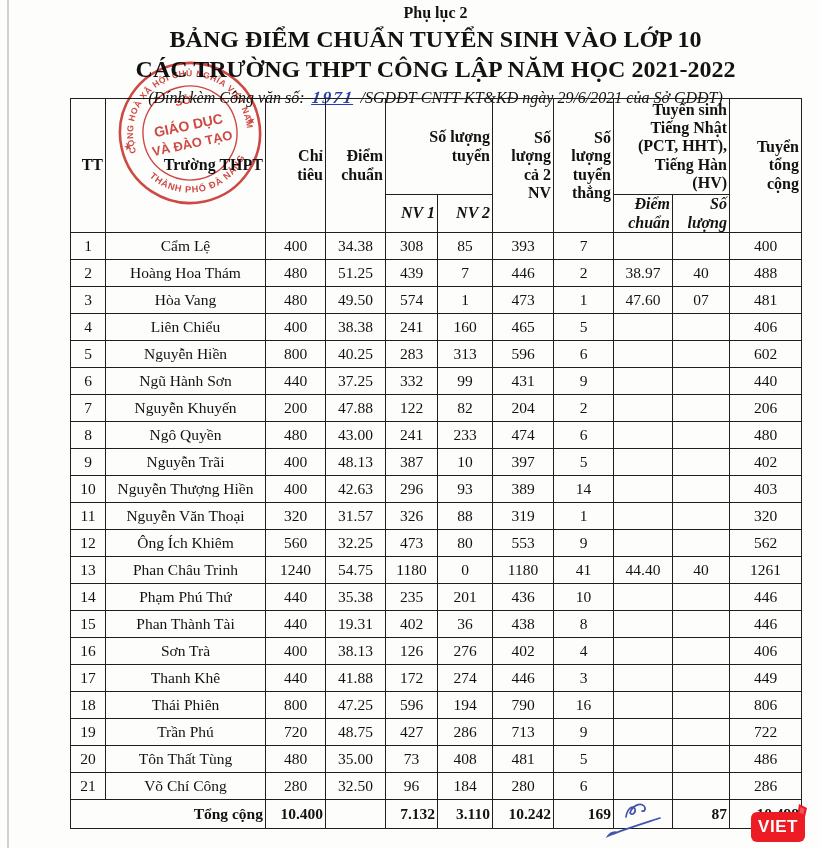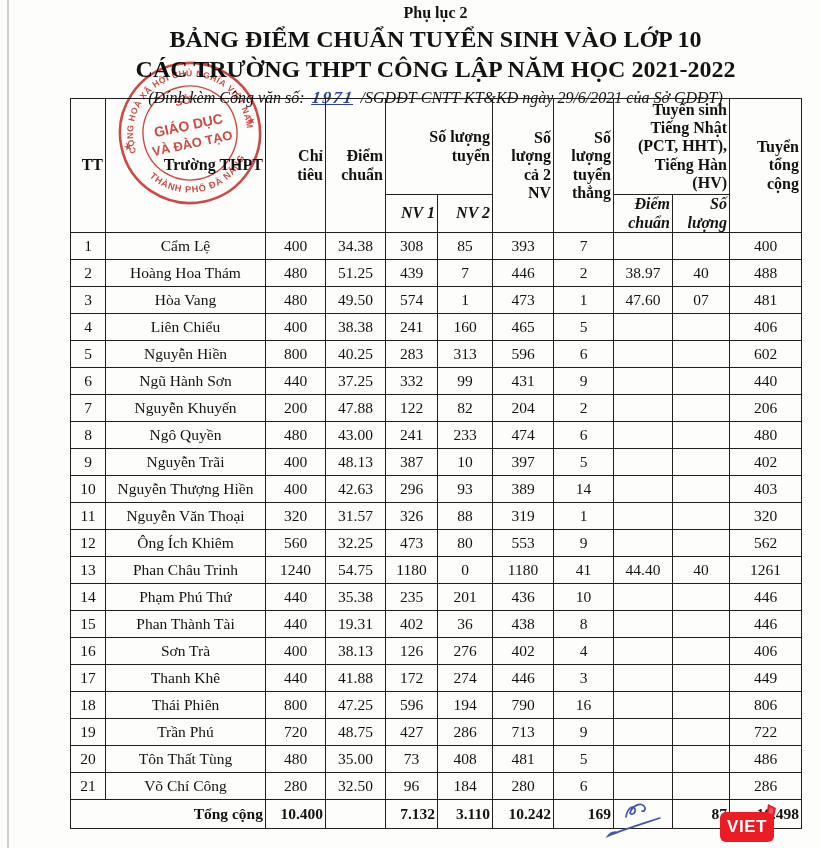--- a/index.html
+++ b/index.html
@@ -42,21 +42,21 @@
   td.l{text-align:center;padding-left:9px;}
   tr.total-row td{height:28px;font-weight:bold;text-align:right;font-size:15.5px;}
 
   
   .stamp{position:absolute;left:111px;top:57px;width:158px;height:152px;
          opacity:.88;mix-blend-mode:multiply;pointer-events:none;}
 
   
   .signature{position:absolute;left:596px;top:798px;width:92px;height:48px;}
   .viet-logo{
-    position:absolute;left:720px;top:812px;width:54px;height:30px;
+    position:absolute;left:751px;top:812px;width:54px;height:30px;
     background:#ec1b24;border-radius:6px;color:#ffffff;
     font-family:"Liberation Sans","DejaVu Sans",sans-serif;
     font-weight:bold;font-size:17px;letter-spacing:.5px;
     display:flex;align-items:center;justify-content:center;
   }
   .viet-flag{position:absolute;right:-4px;top:-10px;width:15px;height:15px;}
 </style>
 </head>
 <body>
 

